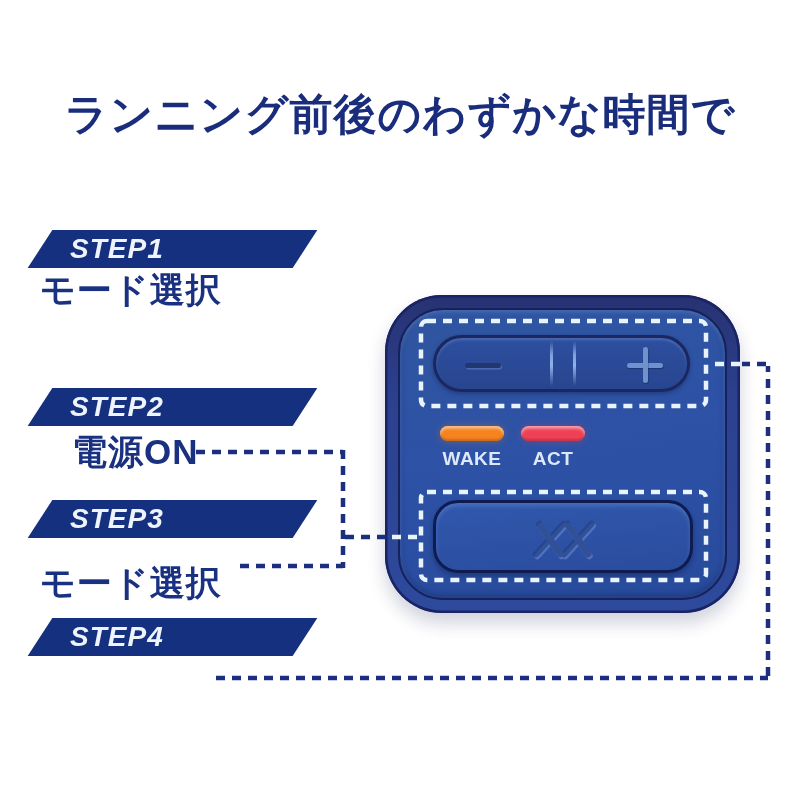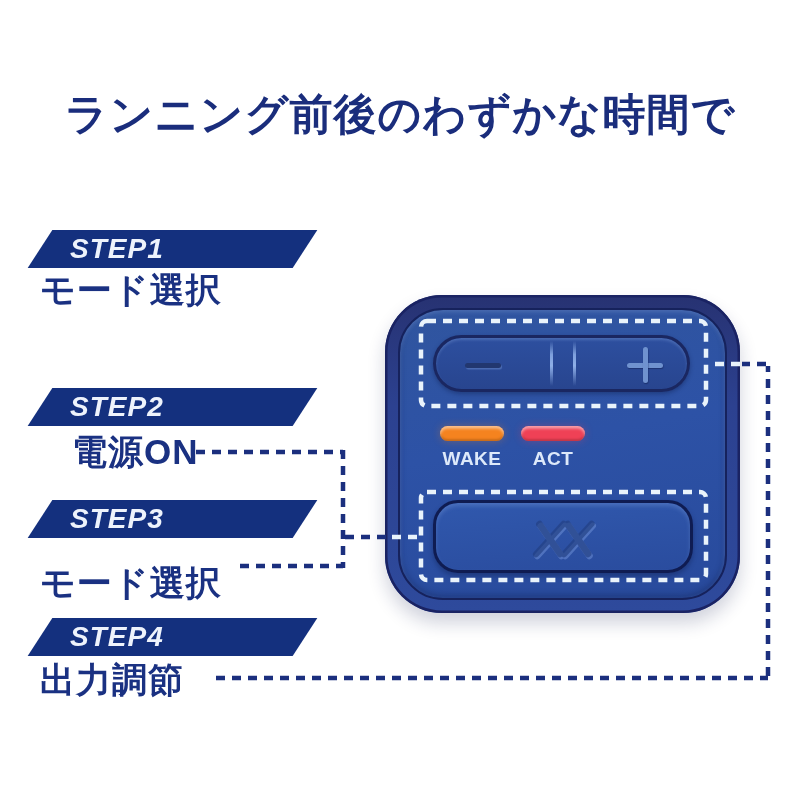--- a/index.html
+++ b/index.html
@@ -110,23 +110,20 @@
   <div class="banner" id="banner3">
     <span class="banner-text">STEP3</span>
   </div>
   <div class="stext" id="stext3">
     <div>モード選択</div>
   </div>
 
   <div class="banner" id="banner4">
     <span class="banner-text">STEP4</span>
   </div>
-  <div class="stext" id="stext4">
-    <div>出力調節</div>
-  </div>
 
   <div class="device">
     <div class="device-face"></div>
 
     <div class="btn-top">
       <div class="divider d1"></div>
       <div class="divider d2"></div>
       <div class="minus-bar"></div>
       <div class="plus-box">
         <span class="plus-h"></span>

